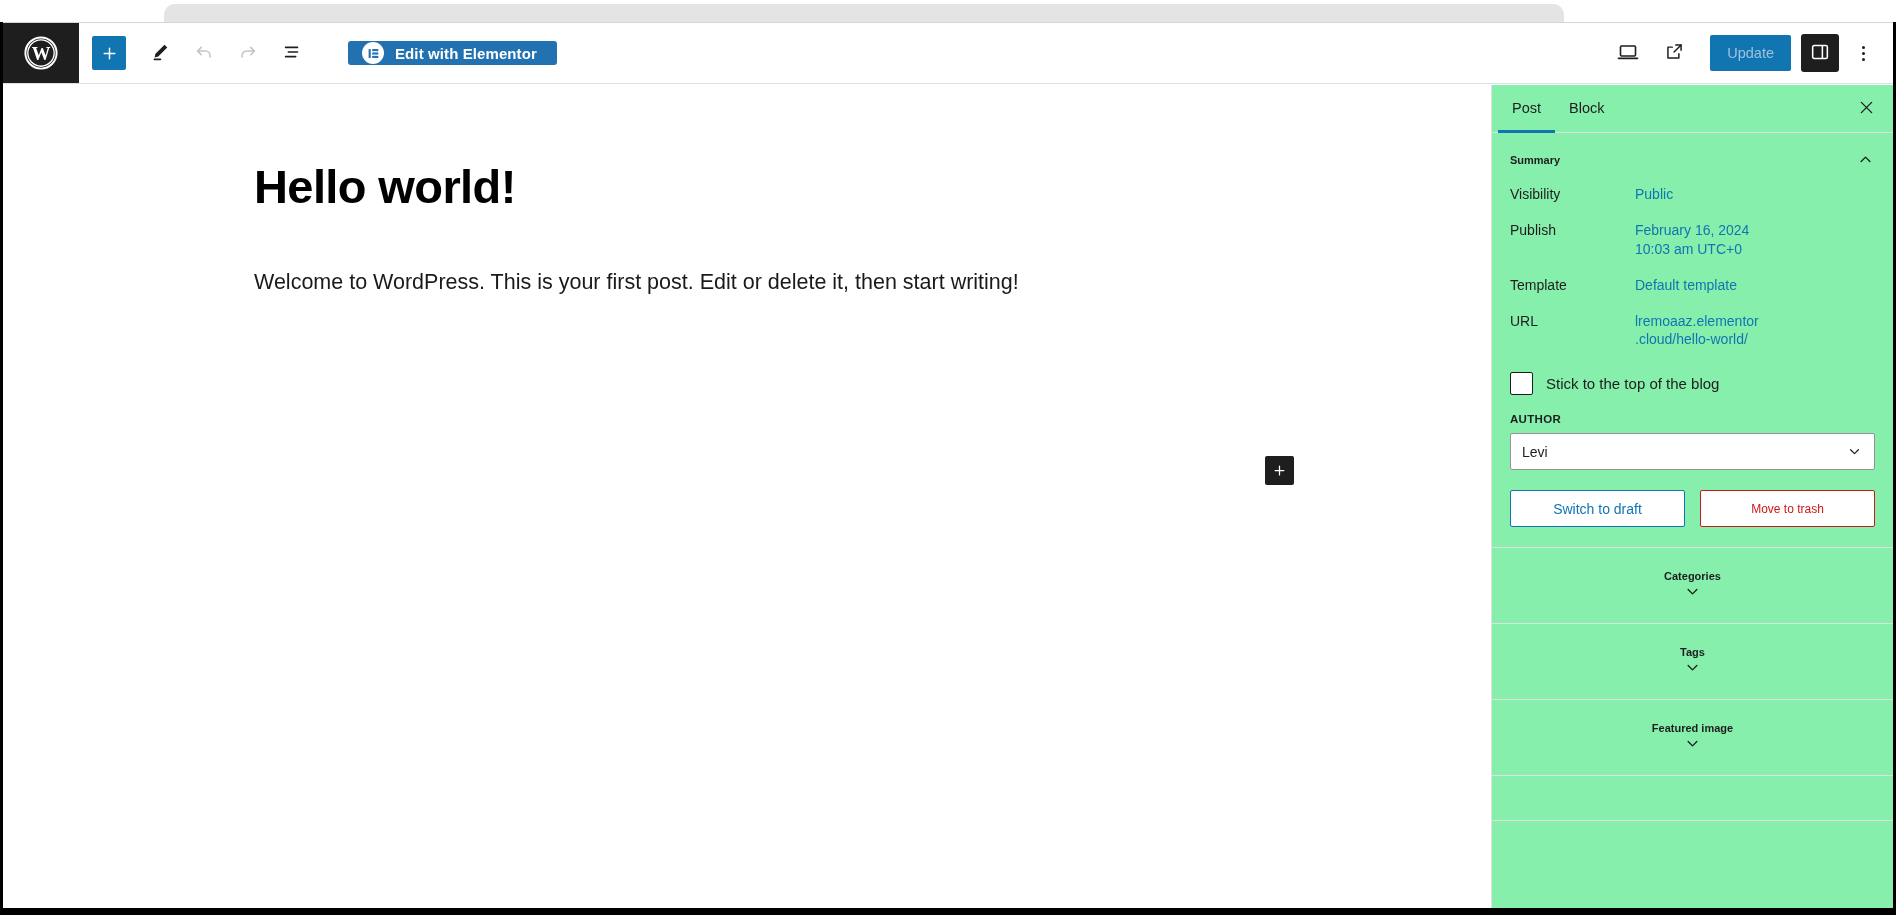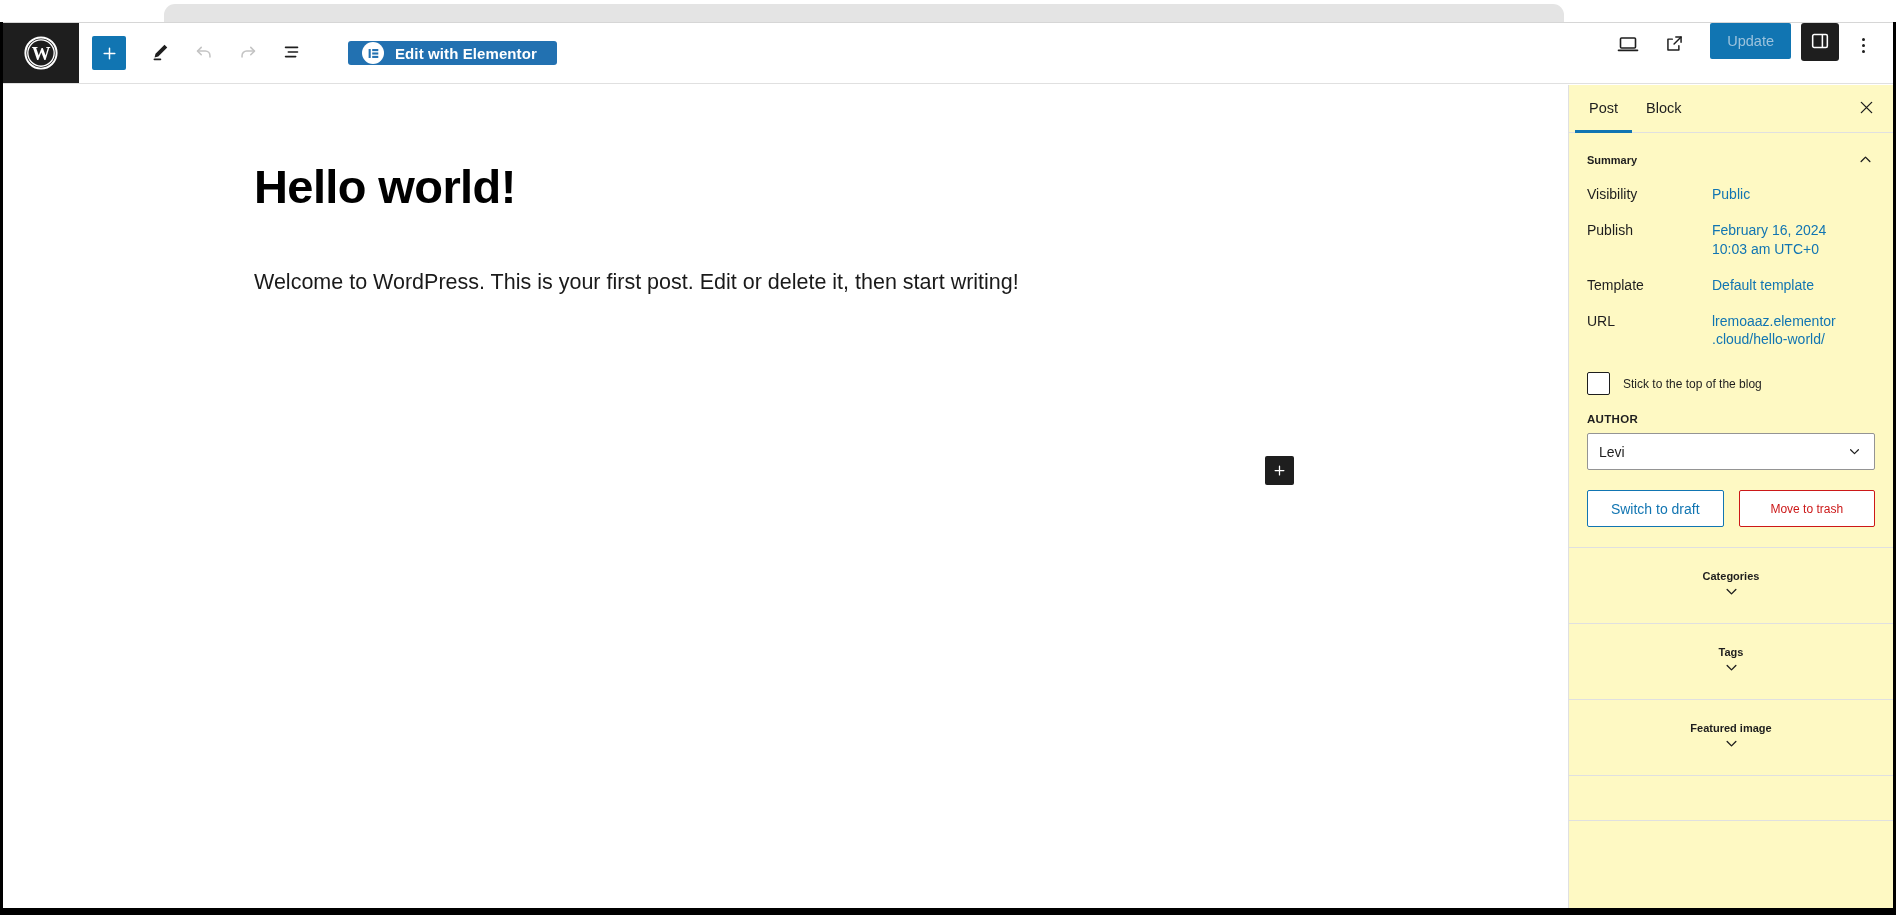--- a/index.html
+++ b/index.html
@@ -111,20 +111,21 @@
     border-radius: 50%;
     background: #ffffff;
     display: flex; align-items: center; justify-content: center;
     flex: none;
   }
 
   .header-spacer { flex: 1; }
 
   .header-right-tools {
     display: flex;
+    align-items: center;
     padding-right: 10px;
     gap: 2px;
   }
   .update-btn {
     background: #1175b2;
     color: #9cc3dd;
     border: none;
     border-radius: 2px;
     height: 36px;
     padding: 0 17px;
@@ -188,23 +189,23 @@
     border: none;
     border-radius: 2px;
     display: flex; align-items: center; justify-content: center;
     cursor: pointer;
   }
 
   
   .sidebar {
     position: absolute;
     right: 0; top: 62px;
-    width: 325px;
+    width: 402px;
     height: 824px;
-    background: #fef9c3;
+    background: #86efac;
     border-left: 1px solid #e0e0e0;
     overflow: hidden;
     font-size: 13px;
   }
   .sidebar-tabs {
     position: relative;
     height: 48px;
     display: flex;
     align-items: center;
     padding: 0 8px 0 6px;
@@ -288,21 +289,21 @@
     margin-bottom: 18px;
   }
   .checkbox {
     width: 23px; height: 23px;
     border: 1.6px solid #1e1e1e;
     border-radius: 2px;
     background: #fff;
     cursor: pointer;
     flex: none;
   }
-  .sticky-label { font-size: 12px; color: #1e1e1e; }
+  .sticky-label { font-size: 15px; color: #1e1e1e; }
 
   .field-label {
     font-size: 11.5px;
     font-weight: bold;
     text-transform: uppercase;
     letter-spacing: .3px;
     color: #1e1e1e;
     margin-bottom: 8px;
   }
   .author-select {

